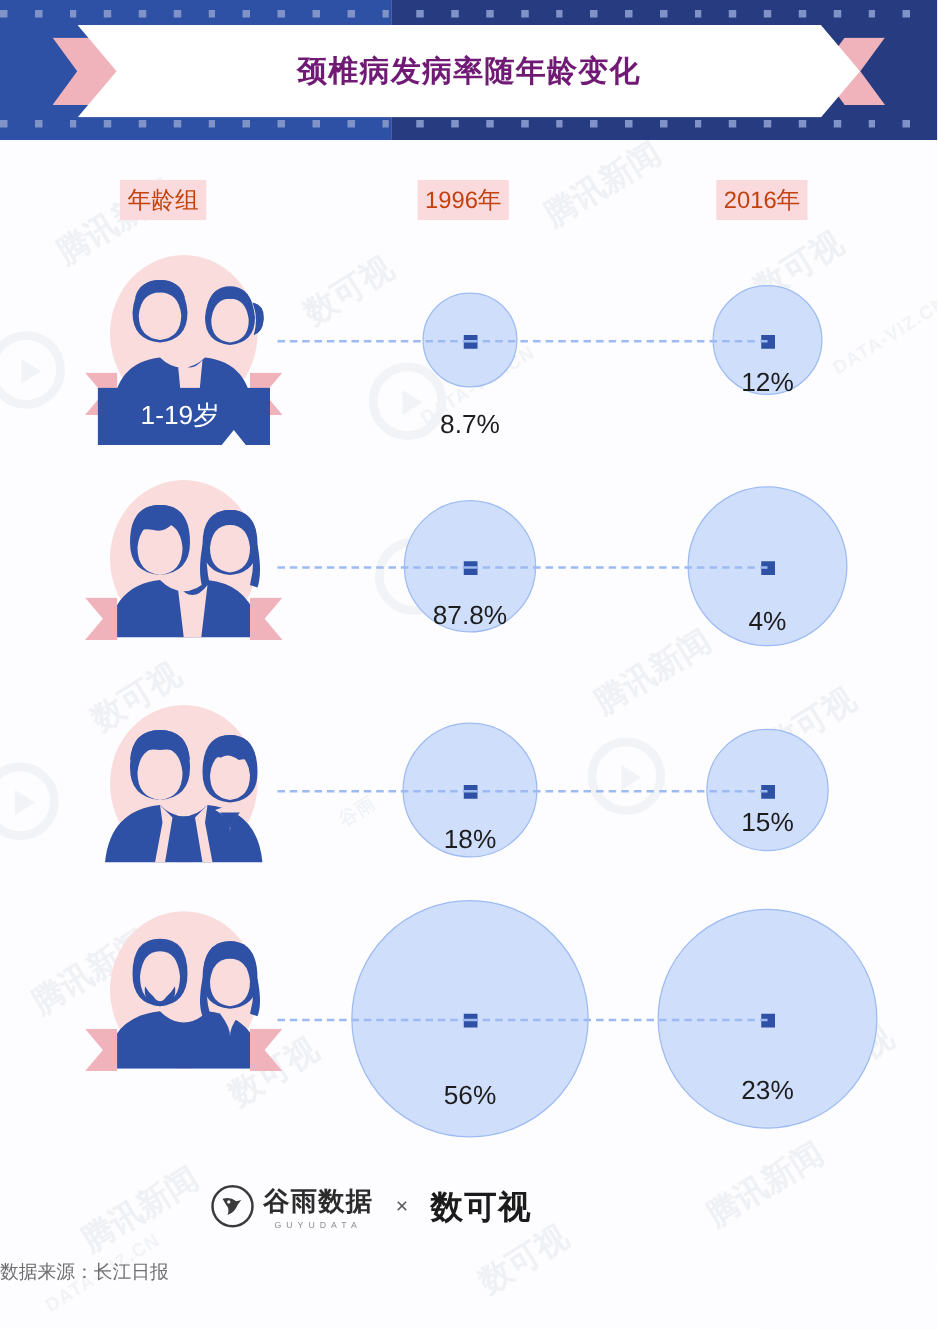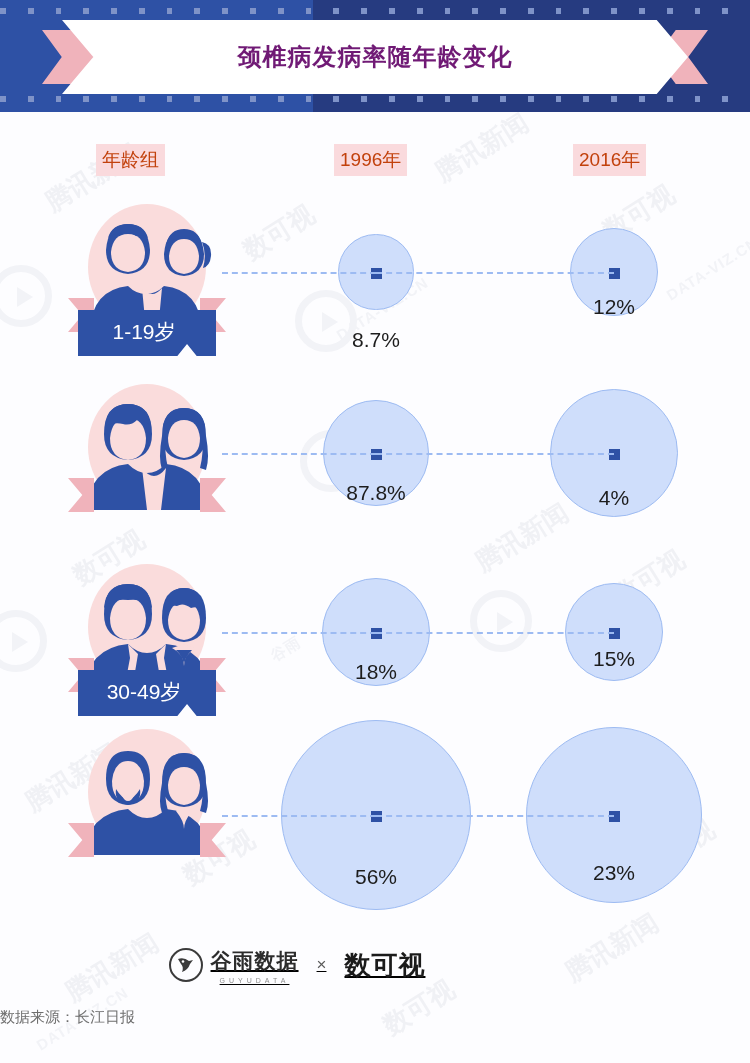--- a/index.html
+++ b/index.html
@@ -106,21 +106,21 @@
     z-index: 2;
   }
   .val-label {
     position: absolute; font-size: 21px; color: #1d1d1d; font-weight: 400;
     white-space: nowrap; text-align: center;
   }
 
   
   .footer-logos {
     position: absolute; left: 0; top: 935px; width: 594px; height: 60px;
-    display: flex; align-items: center; justify-content: center; gap: 18px; z-index: 3; text-decoration: underline;
+    display: flex; align-items: center; justify-content: center; gap: 18px; z-index: 3;
   }
   .logo-guyu { display: flex; align-items: center; gap: 8px; }
   .logo-circle {
     width: 34px; height: 34px; border-radius: 50%; border: 2px solid #3b3b3b;
     position: relative;
   }
   .logo-guyu-txt { display: flex; flex-direction: column; align-items: center; }
   .logo-guyu-cn { font-size: 21px; font-weight: 700; color: #2c2c2c; letter-spacing: 1px; }
   .logo-guyu-en { font-size: 7px; color: #8d8d8d; letter-spacing: 4px; margin-top: 2px; }
   .logo-x { font-size: 17px; color: #5a5a5a; }
@@ -306,27 +306,20 @@
       <path d="M28 44 q2 -24 24 -24 q22 0 24 24 q-8 -10 -24 -8 q-16 -2 -24 8z" fill="#2e51a5"></path>
       <path d="M86 54 q0 -30 22 -30 q22 0 22 30 q0 22 -22 24 q-22 -2 -22 -24z" fill="#2e51a5"></path>
       <path d="M92 56 q2 -18 16 -18 q14 0 16 18 q0 18 -16 20 q-16 -2 -16 -20z" fill="#fadcdc"></path>
       <path d="M87 46 q4 -22 21 -22 q17 0 21 22 q-8 -4 -14 -2 q-8 -6 -14 -2 q-8 -2 -14 4z" fill="#2e51a5"></path>
       <path d="M8 126 q4 -42 44 -46 q9 9 19 9 q10 0 19 -9 q40 4 44 46z" fill="#2e51a5"></path>
       <path d="M52 80 l10 10 l-6 36 h-8 l6 -32 z" fill="#fadcdc"></path>
       <path d="M90 80 l-10 10 l6 36 h8 l-6 -32 z" fill="#fadcdc"></path>
       <path d="M96 84 q12 6 12 18 q0 -12 12 -18 l-12 -4z" fill="#fadcdc"></path>
       <path d="M100 86 q8 8 8 16 q0 -8 8 -16z" fill="#2e51a5"></path>
     </svg></div>
-     <div class="tag">
-       <div class="tag-tail l"></div>
-       <div class="tag-tail r"></div>
-       <div class="tag-body">
-         <span class="tag-label">30-49岁</span>
-       </div>
-     </div>
         </div>
         <div class="dash" style="left: 222px; width: 154px; top: 72px;"></div>
         <div class="dash" style="left: 376px; width: 238px; top: 72px;"></div>
         <div class="bubble" style="left: 321.906px; top: 17.9063px; width: 108.187px; height: 108.187px;"></div>
         <div class="marker" style="left: 370.5px; top: 67.5px;"></div>
         <div class="val-label" style="left: 316px; top: 100.129px; width: 120px; text-align: center;">18%</div>
         <div class="bubble" style="left: 564.619px; top: 22.6195px; width: 98.7611px; height: 98.7611px;"></div>
         <div class="marker" style="left: 608.5px; top: 67.5px;"></div>
         <div class="val-label" style="left: 554px; top: 87px; width: 120px;">15%</div>
       </div>

